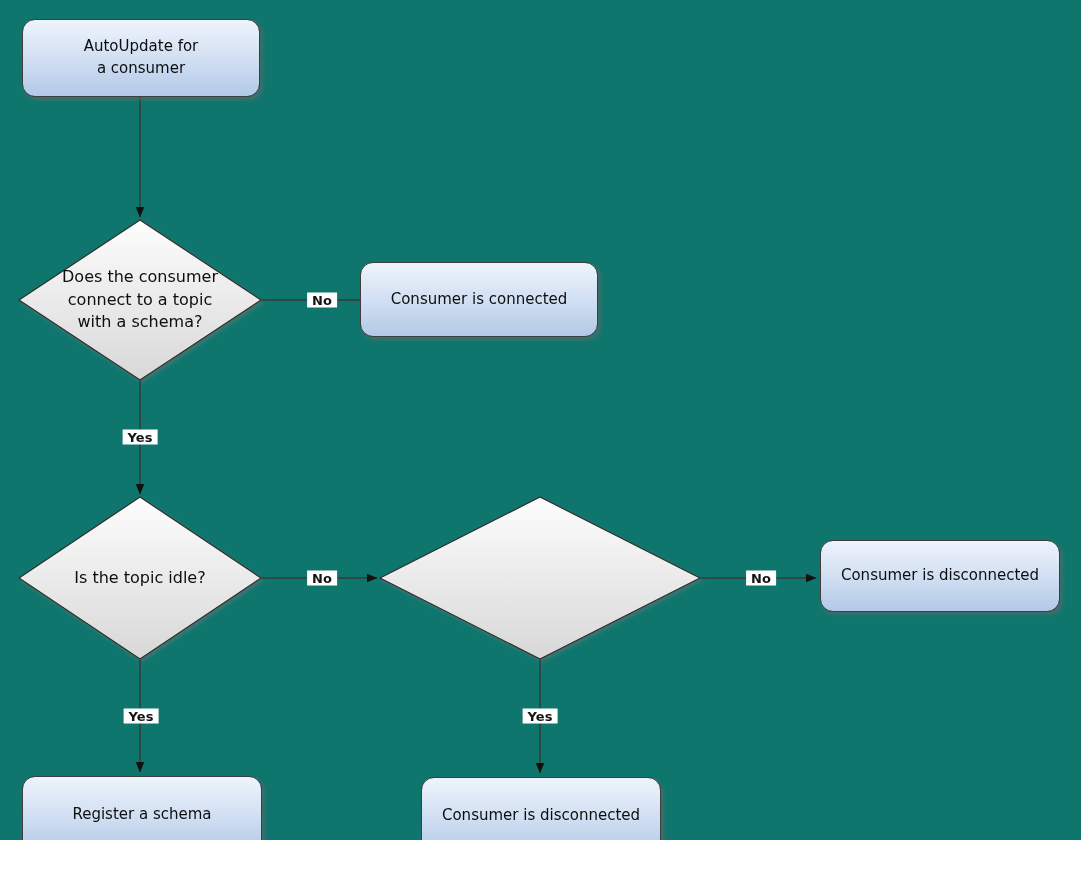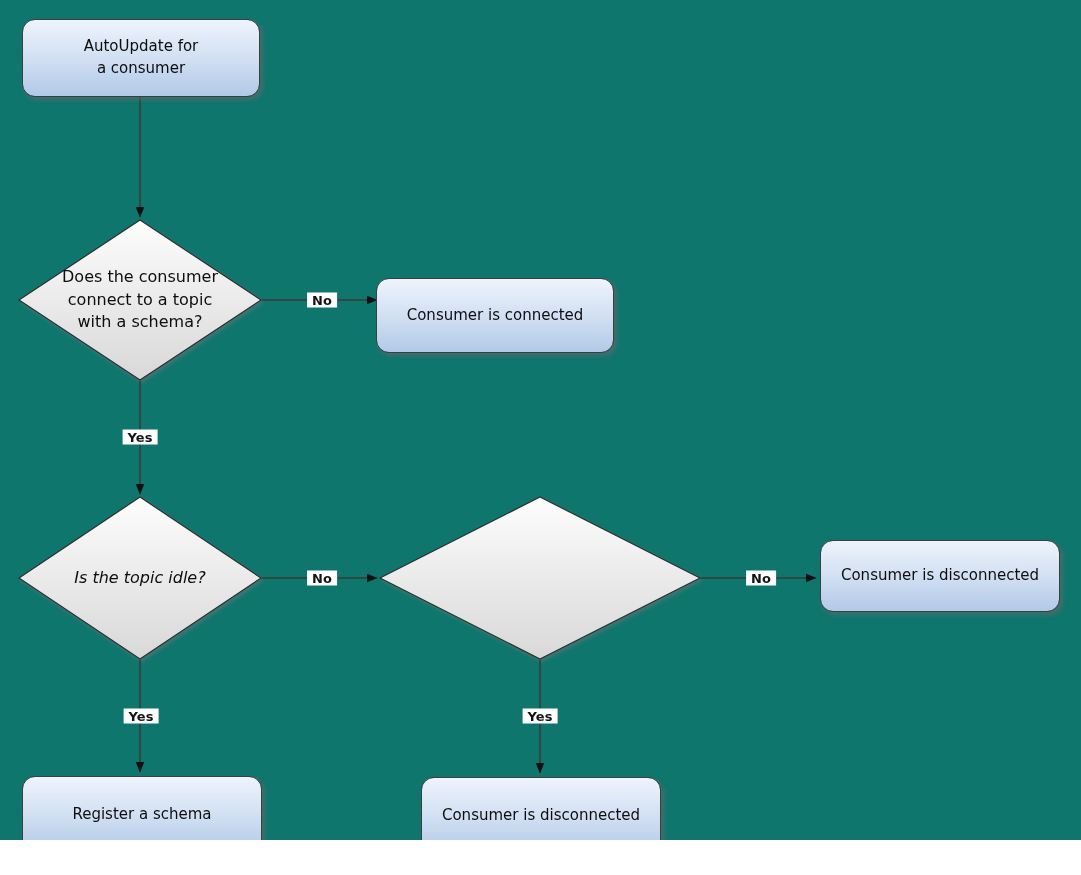--- a/index.html
+++ b/index.html
@@ -87,33 +87,33 @@
     <line x1="140" y1="381" x2="140" y2="494" stroke="#3a3a3a" stroke-width="1.5" marker-end="url(#arrow)"></line>
     <line x1="262" y1="578" x2="377" y2="578" stroke="#3a3a3a" stroke-width="1.5" marker-end="url(#arrow)"></line>
     <line x1="701" y1="578" x2="816" y2="578" stroke="#3a3a3a" stroke-width="1.5" marker-end="url(#arrow)"></line>
     <line x1="140" y1="660" x2="140" y2="772" stroke="#3a3a3a" stroke-width="1.5" marker-end="url(#arrow)"></line>
     <line x1="540" y1="660" x2="540" y2="773" stroke="#3a3a3a" stroke-width="1.5" marker-end="url(#arrow)"></line>
   </svg>
 
   <div class="node-box" style="left:22px; top:19px; width:238px; height:78px;">AutoUpdate for
 a consumer</div>
 
-  <div class="node-box" style="left:376px; top:262px; width:238px; height:75px;margin-top:16px;">Consumer is connected</div>
+  <div class="node-box" style="left:360px; top:262px; width:238px; height:75px;">Consumer is connected</div>
 
   <div class="node-box" style="left:820px; top:540px; width:240px; height:72px;">Consumer is disconnected</div>
 
   <div class="node-box" style="left:22px; top:776px; width:240px; height:77px;">Register a schema</div>
 
   <div class="node-box" style="left:421px; top:777px; width:240px; height:78px;">Consumer is disconnected</div>
 
   <div class="diamond-label" style="left:30px; top:240px; width:220px; height:120px;">Does the consumer
 connect to a topic
 with a schema?</div>
 
-  <div class="diamond-label" style="left:30px; top:518px; width:220px; height:120px;font-style:italic;">Is the topic idle?</div>
+  <div class="diamond-label" style="left:30px; top:518px; width:220px; height:120px;">Is the topic idle?</div>
 
 
   <span class="edge-label" style="left:322px; top:300px;">No</span>
 
   <span class="edge-label" style="left:140px; top:437px;">Yes</span>
 
   <span class="edge-label" style="left:322px; top:578px;">No</span>
 
   <span class="edge-label" style="left:761px; top:578px;">No</span>
 

